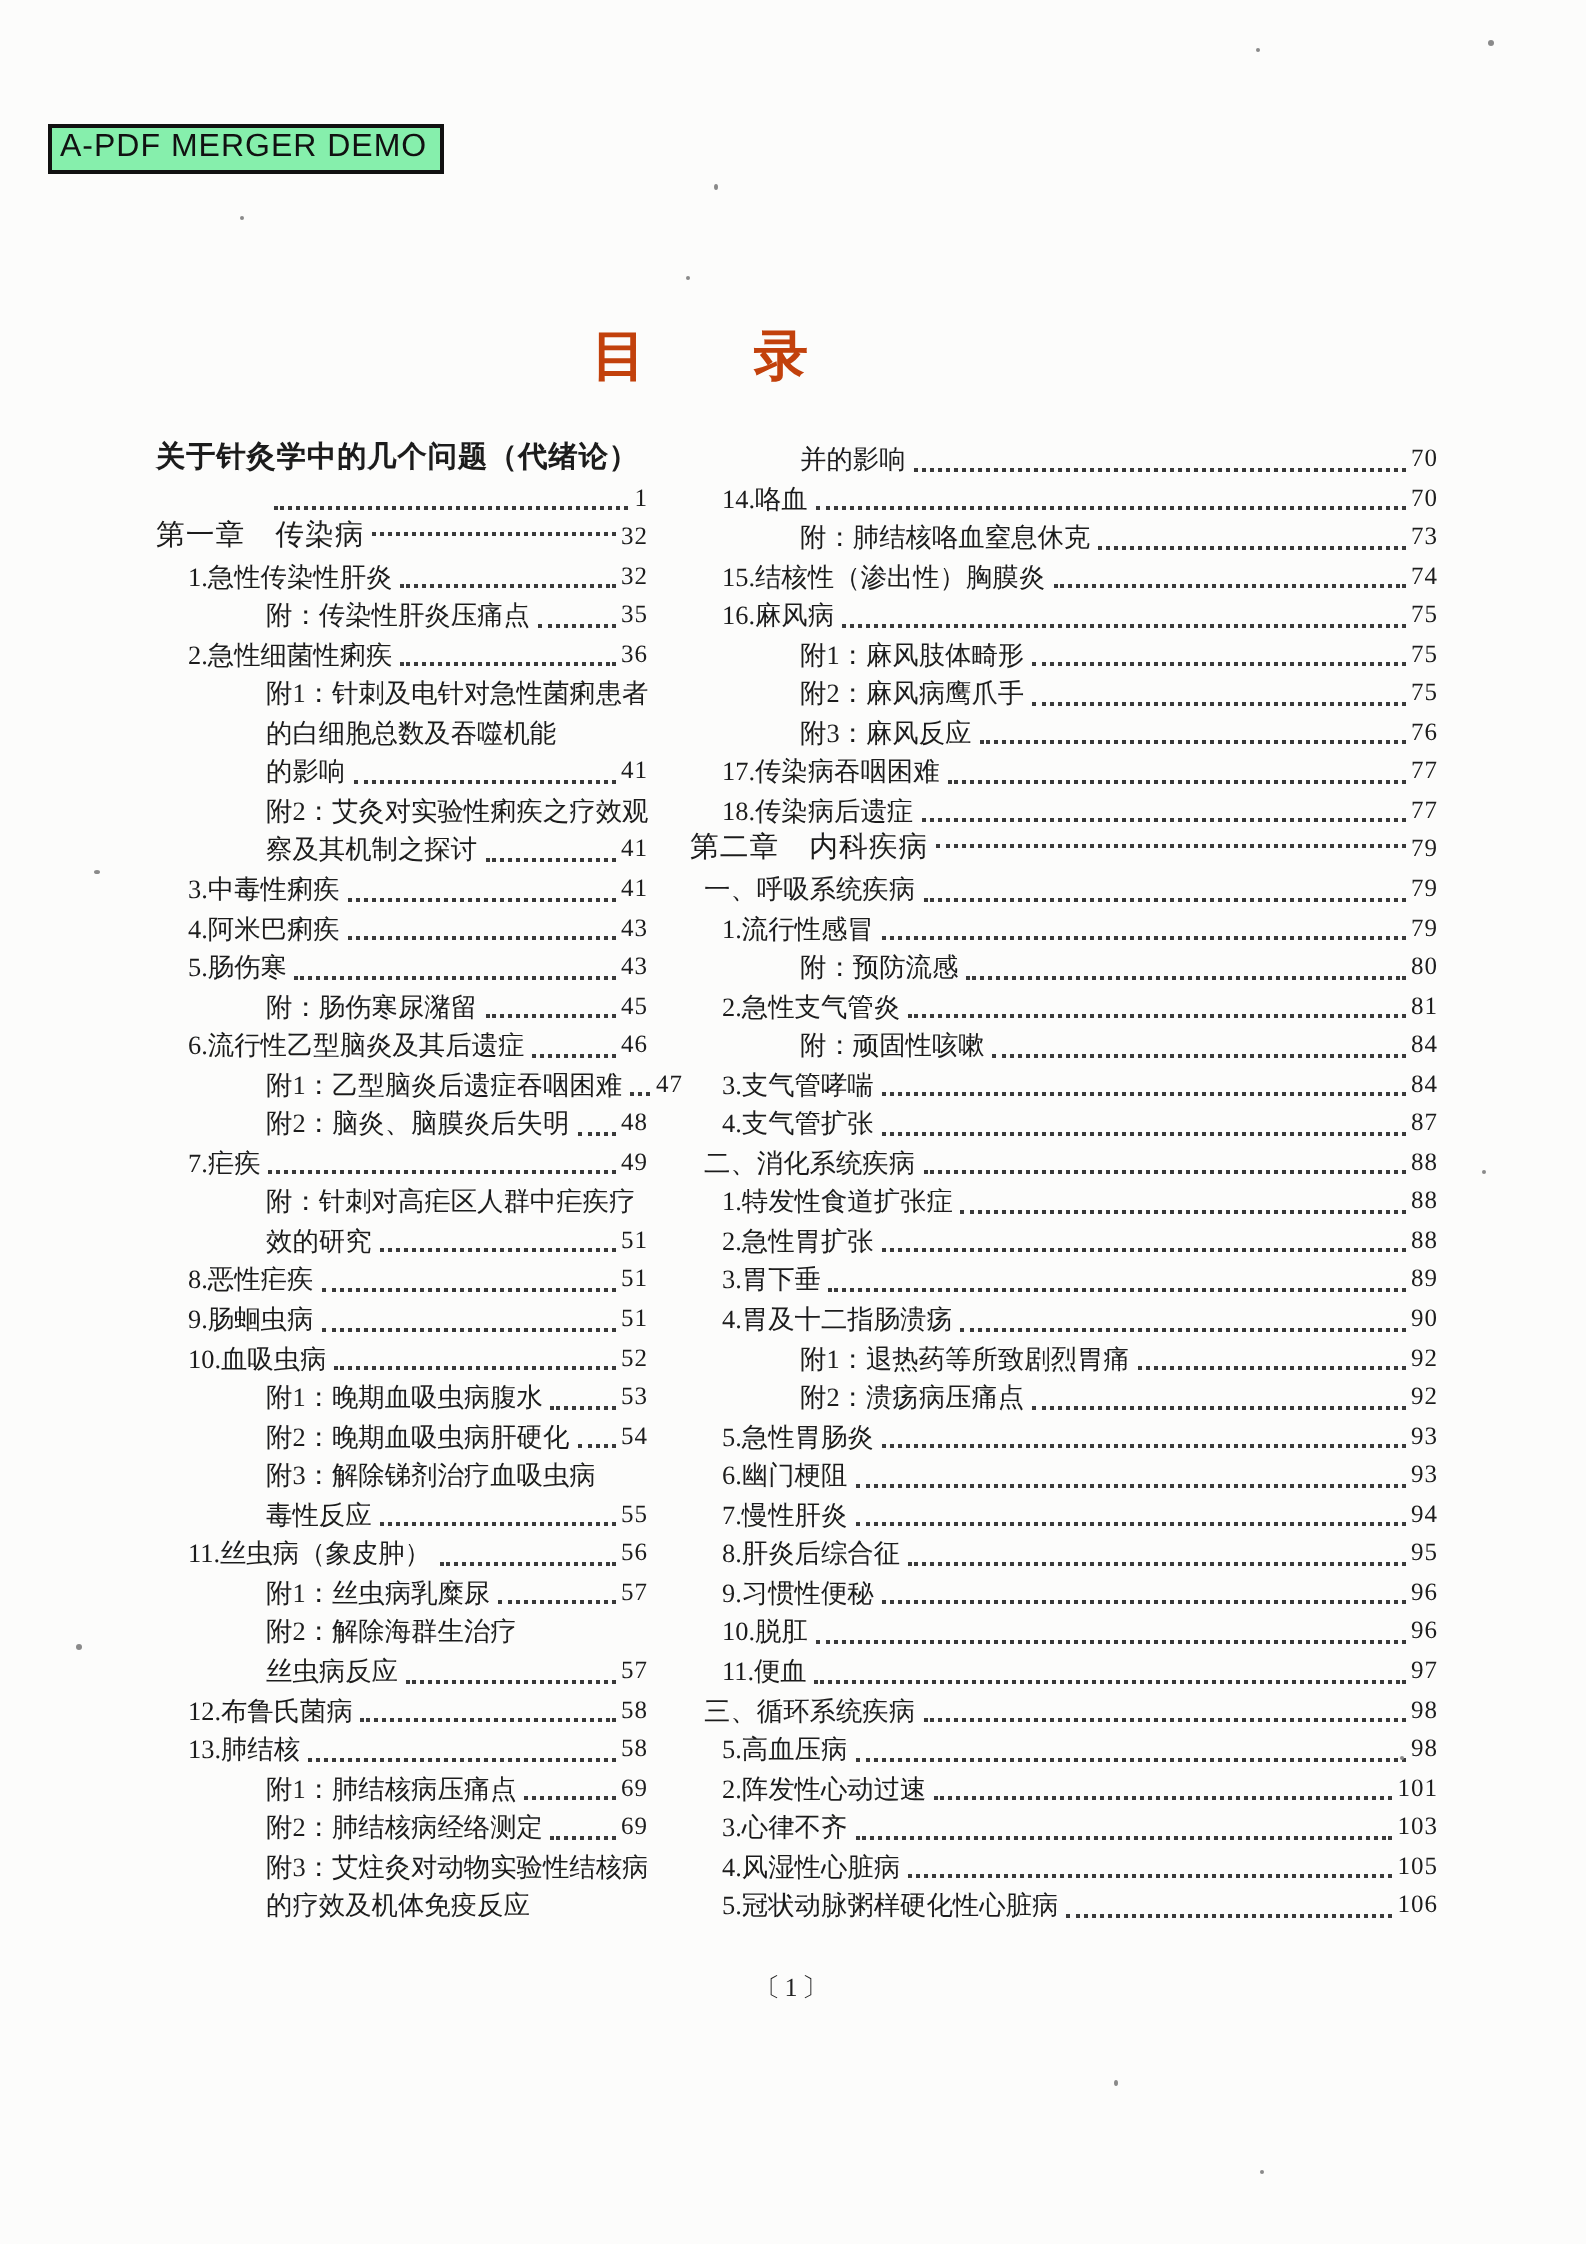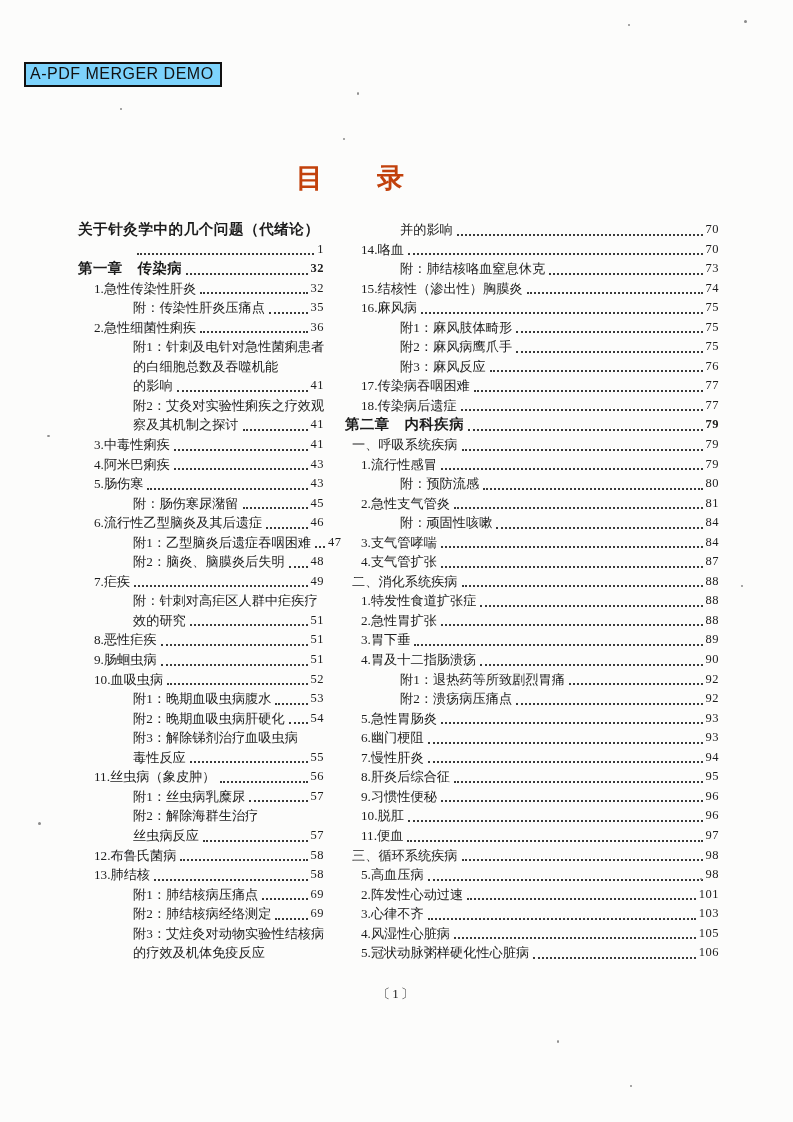--- a/index.html
+++ b/index.html
@@ -8,21 +8,21 @@
     background:#fcfcfb;
     font-family:"Liberation Serif","DejaVu Serif",serif;
     color:#1c1c1c;
   }
   .page{position:absolute;inset:0;}
   
   .watermark{
     position:absolute;left:24px;top:62px;
     border:2px solid #111;padding:1px 6px 2px 4px;
     font-family:"Liberation Sans","DejaVu Sans",sans-serif;
-    font-size:16px;letter-spacing:.5px;color:#111;background:#7dd3fc;
+    font-size:16px;letter-spacing:.5px;color:#111;background:#86efac;
   }
   
   .doc-title{
     position:absolute;left:0;top:160px;width:700px;text-align:center;
     font-size:27px;font-weight:bold;color:#c2410c;
   }
   
   .col{position:absolute;top:220px;display:flex;flex-direction:column;}
   .col-left{left:78px;width:246px;}
   .col-right{left:345px;width:374px;}
@@ -32,21 +32,21 @@
     font-size:13.2px;white-space:nowrap;
   }
   .row .t{flex:0 0 auto;}
   .row .leader{
     flex:1 1 auto;min-width:10px;
     border-bottom:2px dotted #3a3a3a;
     margin:0 3px 4px 4px;
   }
   .row .p{flex:0 0 auto;font-size:12.5px;letter-spacing:.5px;}
   .row.intro{font-size:14.6px;font-weight:bold;letter-spacing:.5px;}
-  .row.chapter{font-size:14.4px;font-weight:bold;letter-spacing:.5px;}
+  .row.chapter{font-size:14.4px;font-weight:normal;letter-spacing:.5px;align-items:center;}
   .row.section .t{margin-left:7px;text-align:center;}
   .row.item .t{margin-left:16px;}
   .row.sub .t{margin-left:28px;padding-left:27px;}
   .row.cont .t{margin-left:55px;text-align:center;}
   
   .footer{
     position:absolute;left:0;top:985px;width:793px;text-align:center;
     font-size:13px;letter-spacing:2px;color:#222;
   }
   

